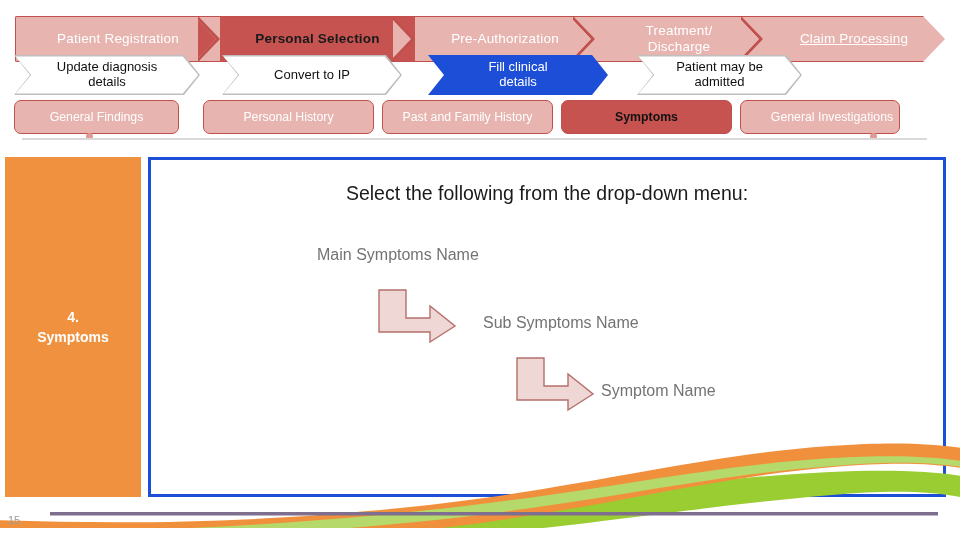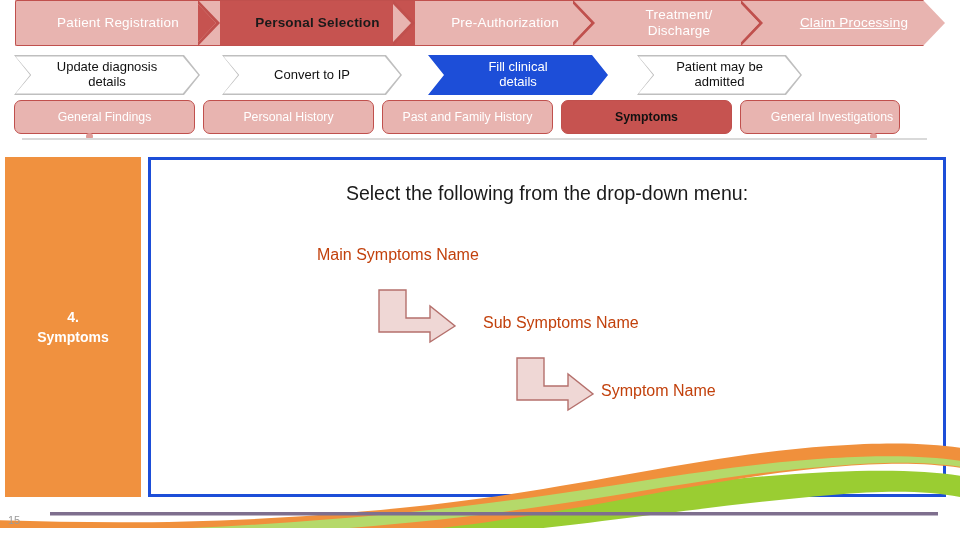--- a/index.html
+++ b/index.html
@@ -6,21 +6,21 @@
   html,body{margin:0;padding:0;}
   body{
     width:960px;height:540px;overflow:hidden;position:relative;
     background:#ffffff;
     font-family:"Liberation Sans", sans-serif;
   }
   #stage{position:absolute;left:0;top:0;width:960px;height:540px;overflow:hidden;background:#fff;}
 
   
   .proc-bar{
-    position:absolute;left:15px;top:0;width:930px;height:46px;
+    position:absolute;left:15px;top:16px;width:930px;height:46px;
   }
   .proc-seg{
     position:absolute;top:0;height:46px;
     display:flex;align-items:center;justify-content:center;
     box-sizing:border-box;
     color:#ffffff;font-size:13.5px;letter-spacing:.2px;
     text-align:center;line-height:1.15;
     background:#e8b4b0;
     border-top:1.4px solid #c0504d;
     border-bottom:1.4px solid #c0504d;
@@ -106,21 +106,21 @@
 
   
   .panel{
     position:absolute;left:148px;top:157px;width:798px;height:340px;
     background:#ffffff;border:3px solid #1d4ed8;box-sizing:border-box;
   }
   .headline{
     position:absolute;left:0;right:0;top:22px;text-align:center;
     font-size:19.5px;color:#1a1a1a;
   }
-  .lbl{ position:absolute;font-size:16px;color:#c2410c;white-space:nowrap; }
+  .lbl{ position:absolute;font-size:16px;color:#737373;white-space:nowrap; }
   .lbl-main{ left:166px;top:86px; }
   .lbl-sub { left:332px;top:154px; }
   .lbl-sym { left:450px;top:222px; }
   .footnote{
     position:absolute;left:0;right:0;top:270px;text-align:center;
     font-size:19px;color:#1a1a1a;
   }
   .footnote b{font-weight:bold;}
 
   
@@ -210,21 +210,21 @@
 
     <div class="act-chev outline" style="left:637px;width:165px;">
       <span class="fill"></span>
       <span class="inner" style="white-space:pre-line;">Patient may be
 admitted</span>
     </div>
   </div>
 
   <div class="tab-row">
 
-    <div class="tab" style="left:0px;width:181px;">
+    <div class="tab" style="left:0px;width:165px;">
       <span>General Findings</span>
     </div>
     <div class="tab-dot" style="left:72px;"></div>
 
     <div class="tab" style="left:189px;width:171px;">
       <span>Personal History</span>
     </div>
     <div class="tab-tick" style="left:179px;"></div>
 
     <div class="tab" style="left:368px;width:171px;">

